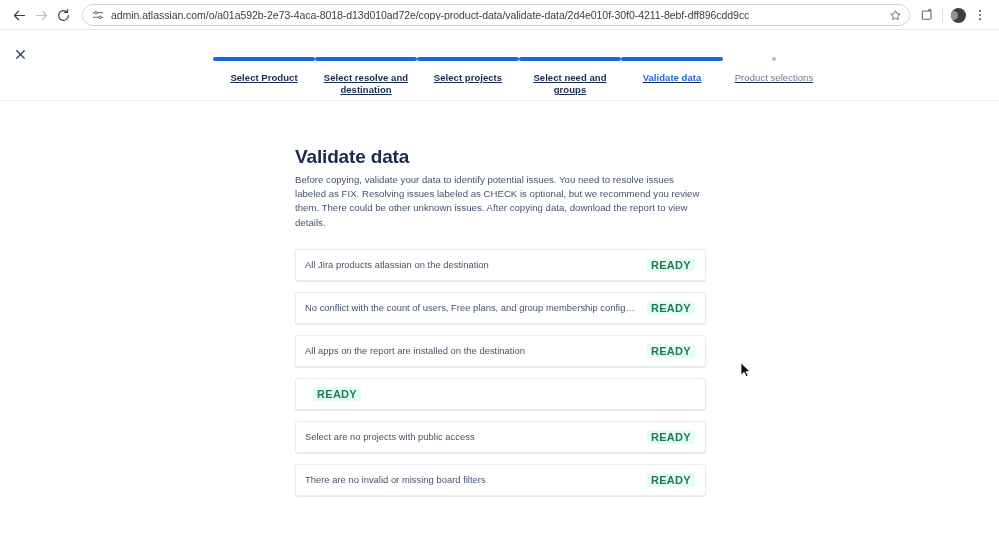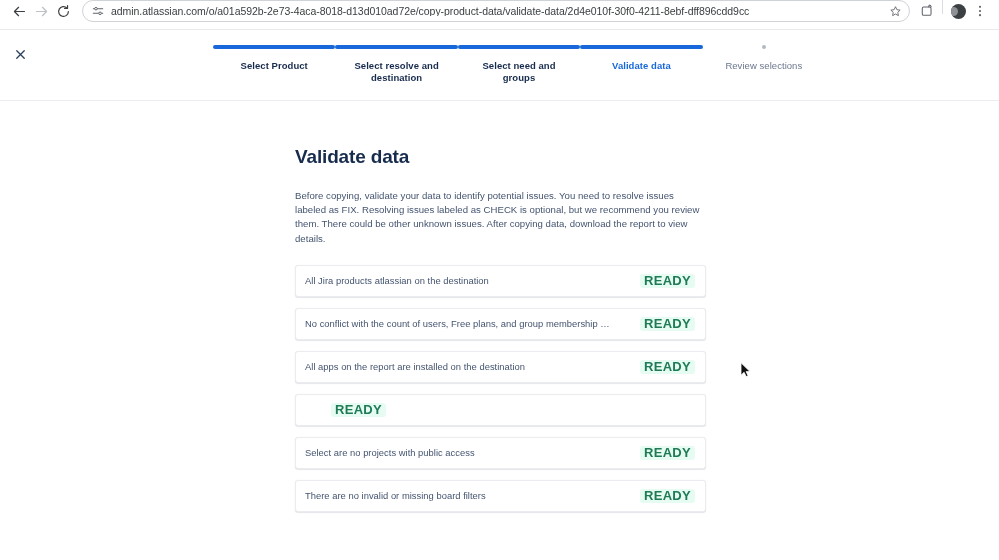--- a/index.html
+++ b/index.html
@@ -16,20 +16,21 @@
     background: #ffffff;
     color: #172b4d;
     -webkit-font-smoothing: antialiased;
   }
 
   
   .browser-chrome {
     height: 30px;
     background: #ffffff;
     display: flex;
+    align-items: center;
     padding: 0 8px;
     position: relative;
   }
   .browser-chrome::after {
     content: "";
     position: absolute;
     left: 0; right: 0; bottom: 0;
     height: 1px;
     background: #e8eaed;
   }
@@ -129,23 +130,24 @@
     display: flex;
     align-items: center;
     justify-content: center;
     border-radius: 3px;
     cursor: pointer;
   }
 
   .stepper {
     position: absolute;
     left: 213px;
-    top: 12px;
+    top: 24px;
     width: 612px;
     display: flex;
+    text-decoration: underline;
   }
   .step {
     flex: 1 1 0;
     display: flex;
     flex-direction: column;
     align-items: center;
     cursor: pointer;
   }
   .step-track {
     width: 100%;
@@ -198,21 +200,21 @@
 
   .page-title {
     font-size: 19px;
     line-height: 24px;
     font-weight: bold;
     color: #172b4d;
     letter-spacing: -0.15px;
   }
 
   .page-desc {
-    margin-top: 20px;
+    margin-top: 4px;
     font-size: 9.6px;
     line-height: 14.2px;
     color: #44546f;
     letter-spacing: 0.02px;
   }
 
   .checks-list {
     margin-top: 19px;
     display: flex;
     flex-direction: column;
@@ -237,24 +239,24 @@
     line-height: 13px;
     color: #44546f;
     letter-spacing: 0.02px;
     white-space: nowrap;
     overflow: hidden;
     text-overflow: ellipsis;
   }
 
   .status-badge {
     flex: 0 0 auto;
-    margin-left: 26px;
+    margin-left: 8px;
     background: #e6fcf2;
     color: #1f7a56;
-    font-size: 13px;
+    font-size: 11px;
     font-weight: bold;
     letter-spacing: 0.3px;
     line-height: 10px;
     padding: 2px 4px 2px 4px;
     border-radius: 3px;
   }
 
   
   .cursor {
     position: absolute;
@@ -344,40 +346,46 @@
       <div class="step-label">Select Product</div>
     </div>
 
     <div class="step done">
       <div class="step-track">
           <div class="step-bar"></div>
         </div>
       <div class="step-label">Select resolve and destination</div>
     </div>
 
-
     <div class="step done">
       <div class="step-track">
           <div class="step-bar"></div>
         </div>
+      <div class="step-label">Select projects</div>
+    </div>
+
+    <div class="step done">
+      <div class="step-track">
+          <div class="step-bar"></div>
+        </div>
       <div class="step-label">Select need and groups</div>
     </div>
 
     <div class="step current">
       <div class="step-track">
           <div class="step-bar"></div>
         </div>
       <div class="step-label">Validate data</div>
     </div>
 
     <div class="step upcoming">
       <div class="step-track">
           <div class="step-bar"></div>
         </div>
-      <div class="step-label">Review selections</div>
+      <div class="step-label">Product selections</div>
     </div>
 
   </div>
 </div>
 
 <div class="content">
   <div class="content-inner">
 
     <h1 class="page-title">Validate data</h1>
 

